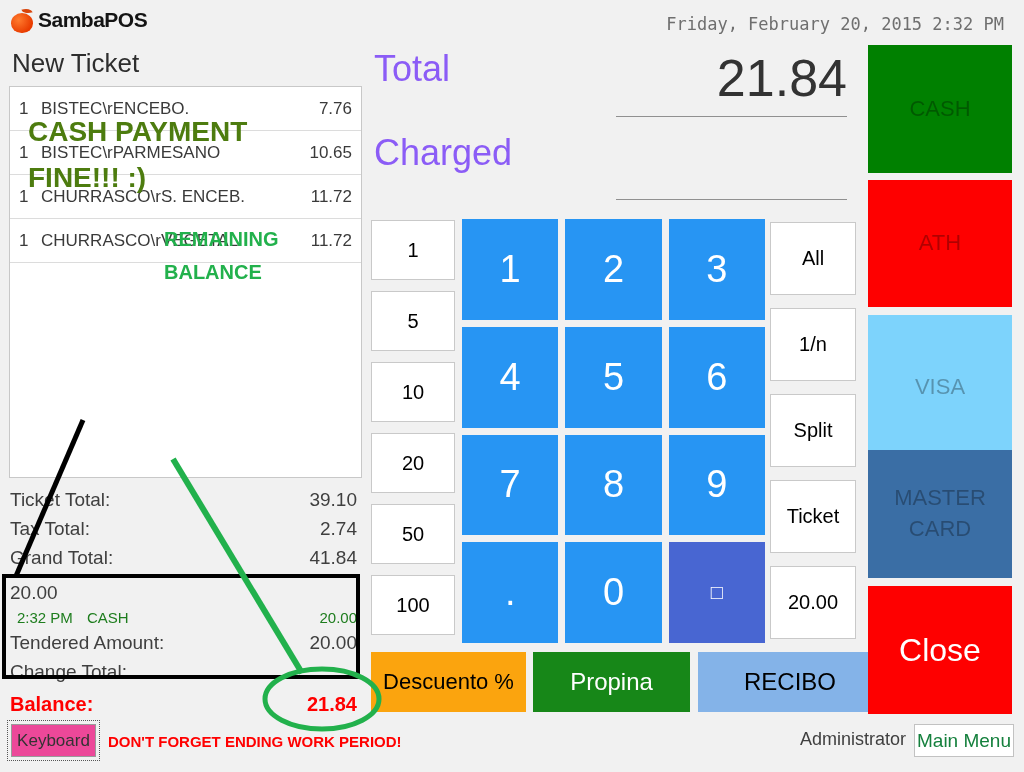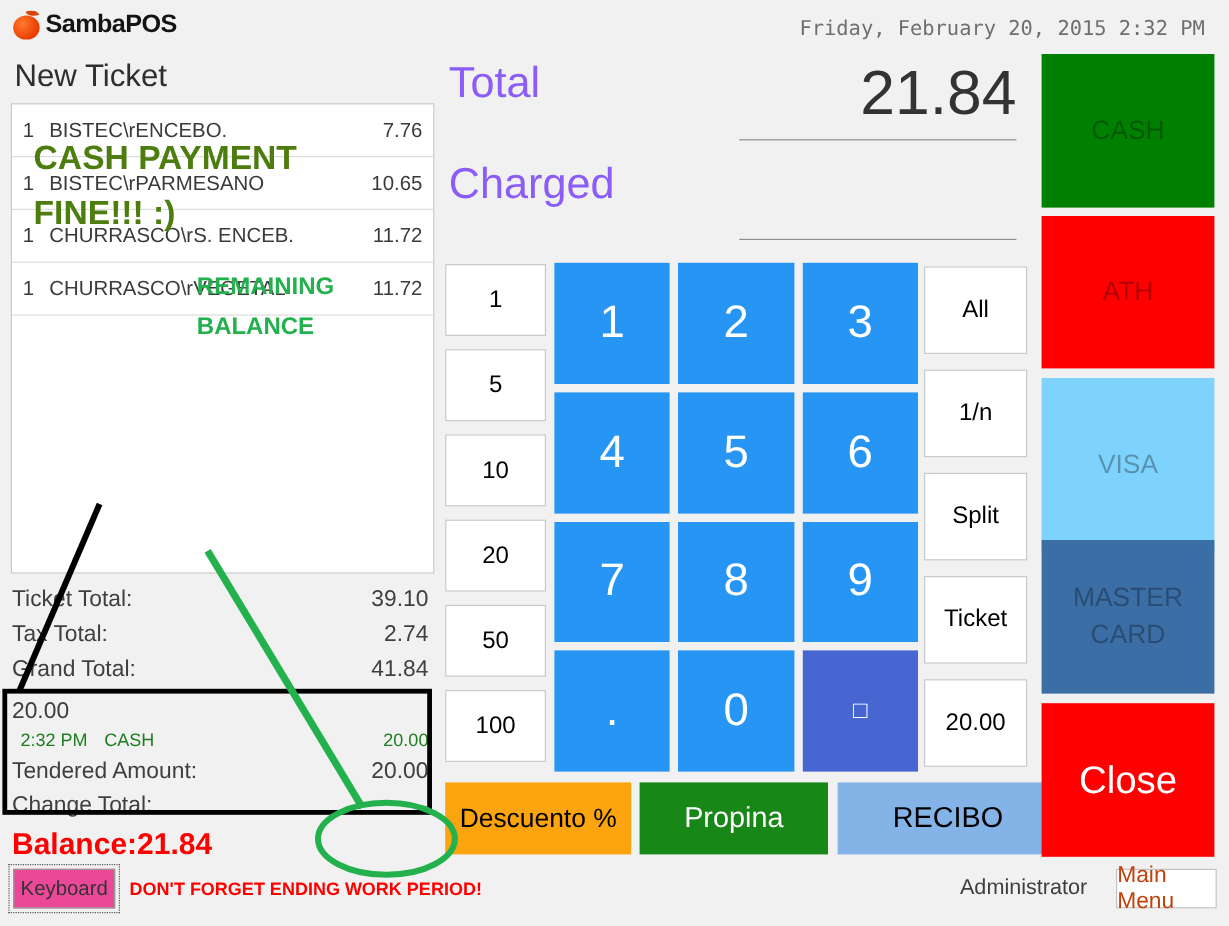--- a/index.html
+++ b/index.html
@@ -1,21 +1,21 @@
 <!DOCTYPE html>
 <html><head>
 <meta charset="utf-8">
 <style>
   * { margin:0; padding:0; box-sizing:border-box; }
   html,body { width:1024px; height:772px; }
   body { font-family:"Liberation Sans", sans-serif; background:#f1f1f1; }
   #app { position:relative; width:1024px; height:772px; background:#f1f1f1; overflow:hidden; }
 
   
-  .logo { position:absolute; left:10px; top:8px; display:flex; align-items:center; }
+  .logo { position:absolute; left:10px; top:8px; display:flex; align-items:flex-start; }
   .apple { position:relative; width:25px; height:25px; margin-right:3px; }
   .apple .body { position:absolute; left:1px; top:5px; width:22px; height:20px;
     background:radial-gradient(circle at 35% 35%, #ff7b2e, #e93c00 70%);
     border-radius:50% 50% 48% 48%; }
   .apple .leaf { position:absolute; left:12px; top:0; width:10px; height:6px;
     background:#d8440a; border-radius:0 100% 0 100%; transform:rotate(-18deg); }
   .logo-text { font-size:21px; font-weight:bold; color:#141414; letter-spacing:-0.5px; }
   .datetime { position:absolute; top:14px; right:20px; font-family:"DejaVu Sans Mono", monospace;
     font-size:17px; color:#6f6f6f; }
 
@@ -32,21 +32,21 @@
   .note2 { position:absolute; left:154px; top:136px; font-size:20px; font-weight:bold;
     color:#22B14C; line-height:33px; }
 
   
   .totals { position:absolute; left:10px; top:485px; width:347px; }
   .t-row { display:flex; justify-content:space-between; font-size:19px; color:#3f3f3f;
     line-height:29px; }
   .t-sub { display:flex; font-size:15px; color:#1E7D1E; line-height:21px; padding-left:7px; }
   .t-sub .grow { flex:1; }
   .t-sub .meth { margin-left:14px; }
-  .t-balance { display:flex; font-size:25px; font-weight:bold;
+  .t-balance { display:flex; justify-content:space-between; font-size:20px; font-weight:bold;
     color:#FF0000; line-height:30px; margin-top:3px; }
 
   
   .ann-box { position:absolute; left:2px; top:574px; width:358px; height:105px;
     border:4px solid #000; z-index:40; pointer-events:none; }
   .ann-svg { position:absolute; left:0; top:0; z-index:50; pointer-events:none; }
 
   
   .big-label { position:absolute; font-size:36px; color:#8b5cf6; }
   .big-value { position:absolute; left:560px; top:48px; width:287px; text-align:right;
@@ -86,23 +86,23 @@
   .pay-close { top:586px; height:128px; background:#FE0000; color:#fff; font-size:32px; }
 
   
   .kb-btn { position:absolute; left:11px; top:724px; width:85px; height:33px; background:#ec4899;
     border:1px solid #9a9a9a; outline:1px dotted #555; outline-offset:3px;
     display:flex; align-items:center; justify-content:center; font-size:17px; color:#333;
     cursor:pointer; }
   .warning { position:absolute; left:108px; top:733px; font-size:15px; font-weight:bold;
     color:#FF0000; }
   .user { position:absolute; right:118px; top:729px; font-size:18px; color:#3f3f3f; }
-  .menu-btn { position:absolute; right:10px; top:724px; width:84px; height:33px; background:#fff;
+  .menu-btn { position:absolute; right:10px; top:724px; width:100px; height:33px; background:#fff;
     border:1px solid #c2c2c2; display:flex; align-items:center; justify-content:center;
-    font-size:19px; color:#c2410c; cursor:pointer;margin-left:43px; }
+    font-size:19px; color:#15803d; cursor:pointer;margin-left:43px; }
 </style>
 </head>
 <body>
 
 <div id="app">
 
   <div class="logo">
     <span class="apple">
       <span class="leaf"></span>
         <span class="body"></span>

